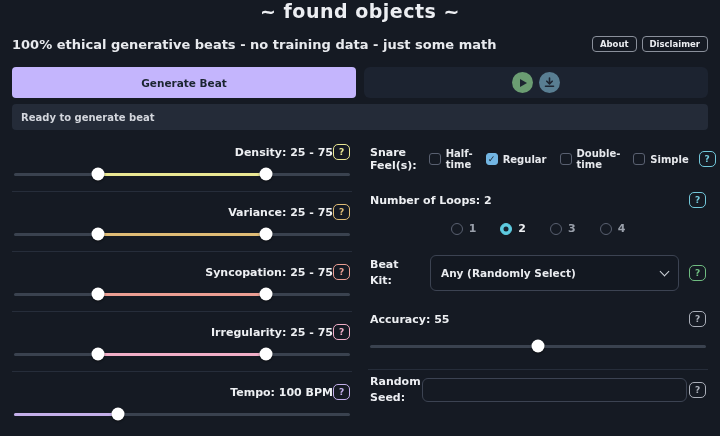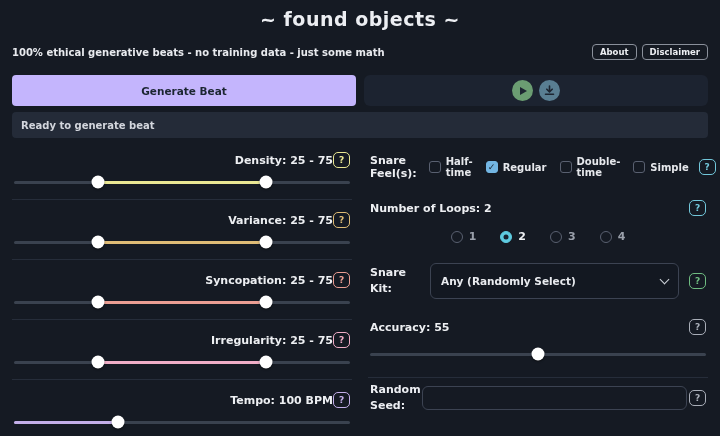--- a/index.html
+++ b/index.html
@@ -5,23 +5,23 @@
   * { margin:0; padding:0; box-sizing:border-box; }
   html,body { width:720px; height:436px; overflow:hidden; }
   body {
     background:#151a23;
     font-family:"DejaVu Sans", sans-serif;
     color:#eceef2;
   }
   .wrap { padding:0 12px; }
 
   
-  .title { text-align:center; font-size:19px; font-weight:bold; padding-top:8px; letter-spacing:.5px; }
+  .title { text-align:center; font-size:19px; font-weight:bold; padding-top:0; letter-spacing:.5px; }
   .subrow { display:flex; align-items:center; justify-content:space-between; margin-top:14px; }
-  .subtitle { font-size:10px; font-weight:600; color:#e8eaee; }
+  .subtitle { font-size:13px; font-weight:600; color:#e8eaee; }
   .hbtns { display:flex; gap:5px; }
   .hbtn {
     background:transparent; border:1px solid #8a909b; color:#eceef2;
     font-family:inherit; font-size:8.5px; font-weight:bold;
     border-radius:4px; padding:2px 7px; line-height:1.2; cursor:pointer;
   }
 
   
   .toolbar { display:flex; gap:8px; margin-top:15px; height:31px; }
   .gen-btn {
@@ -266,21 +266,21 @@
           </label>
           <label class="radio">
             <span class="radio-dot"></span>
             <span class="radio-label">4</span>
           </label>
         </div>
       </div>
 
       <div class="rrow kit-row" style="--accent: #6fbc81;">
         <span class="two-line">
-          <span>Snare</span><br>
+          <span>Beat</span><br>
           <span>Kit:</span>
         </span>
         <div class="select">
           <span class="select-text">Any (Randomly Select)</span>
           <span class="chevron"></span>
         </div>
         <button class="help">?</button>
       </div>
 
       <div class="rrow" style="--accent: #a9aeb8;">

